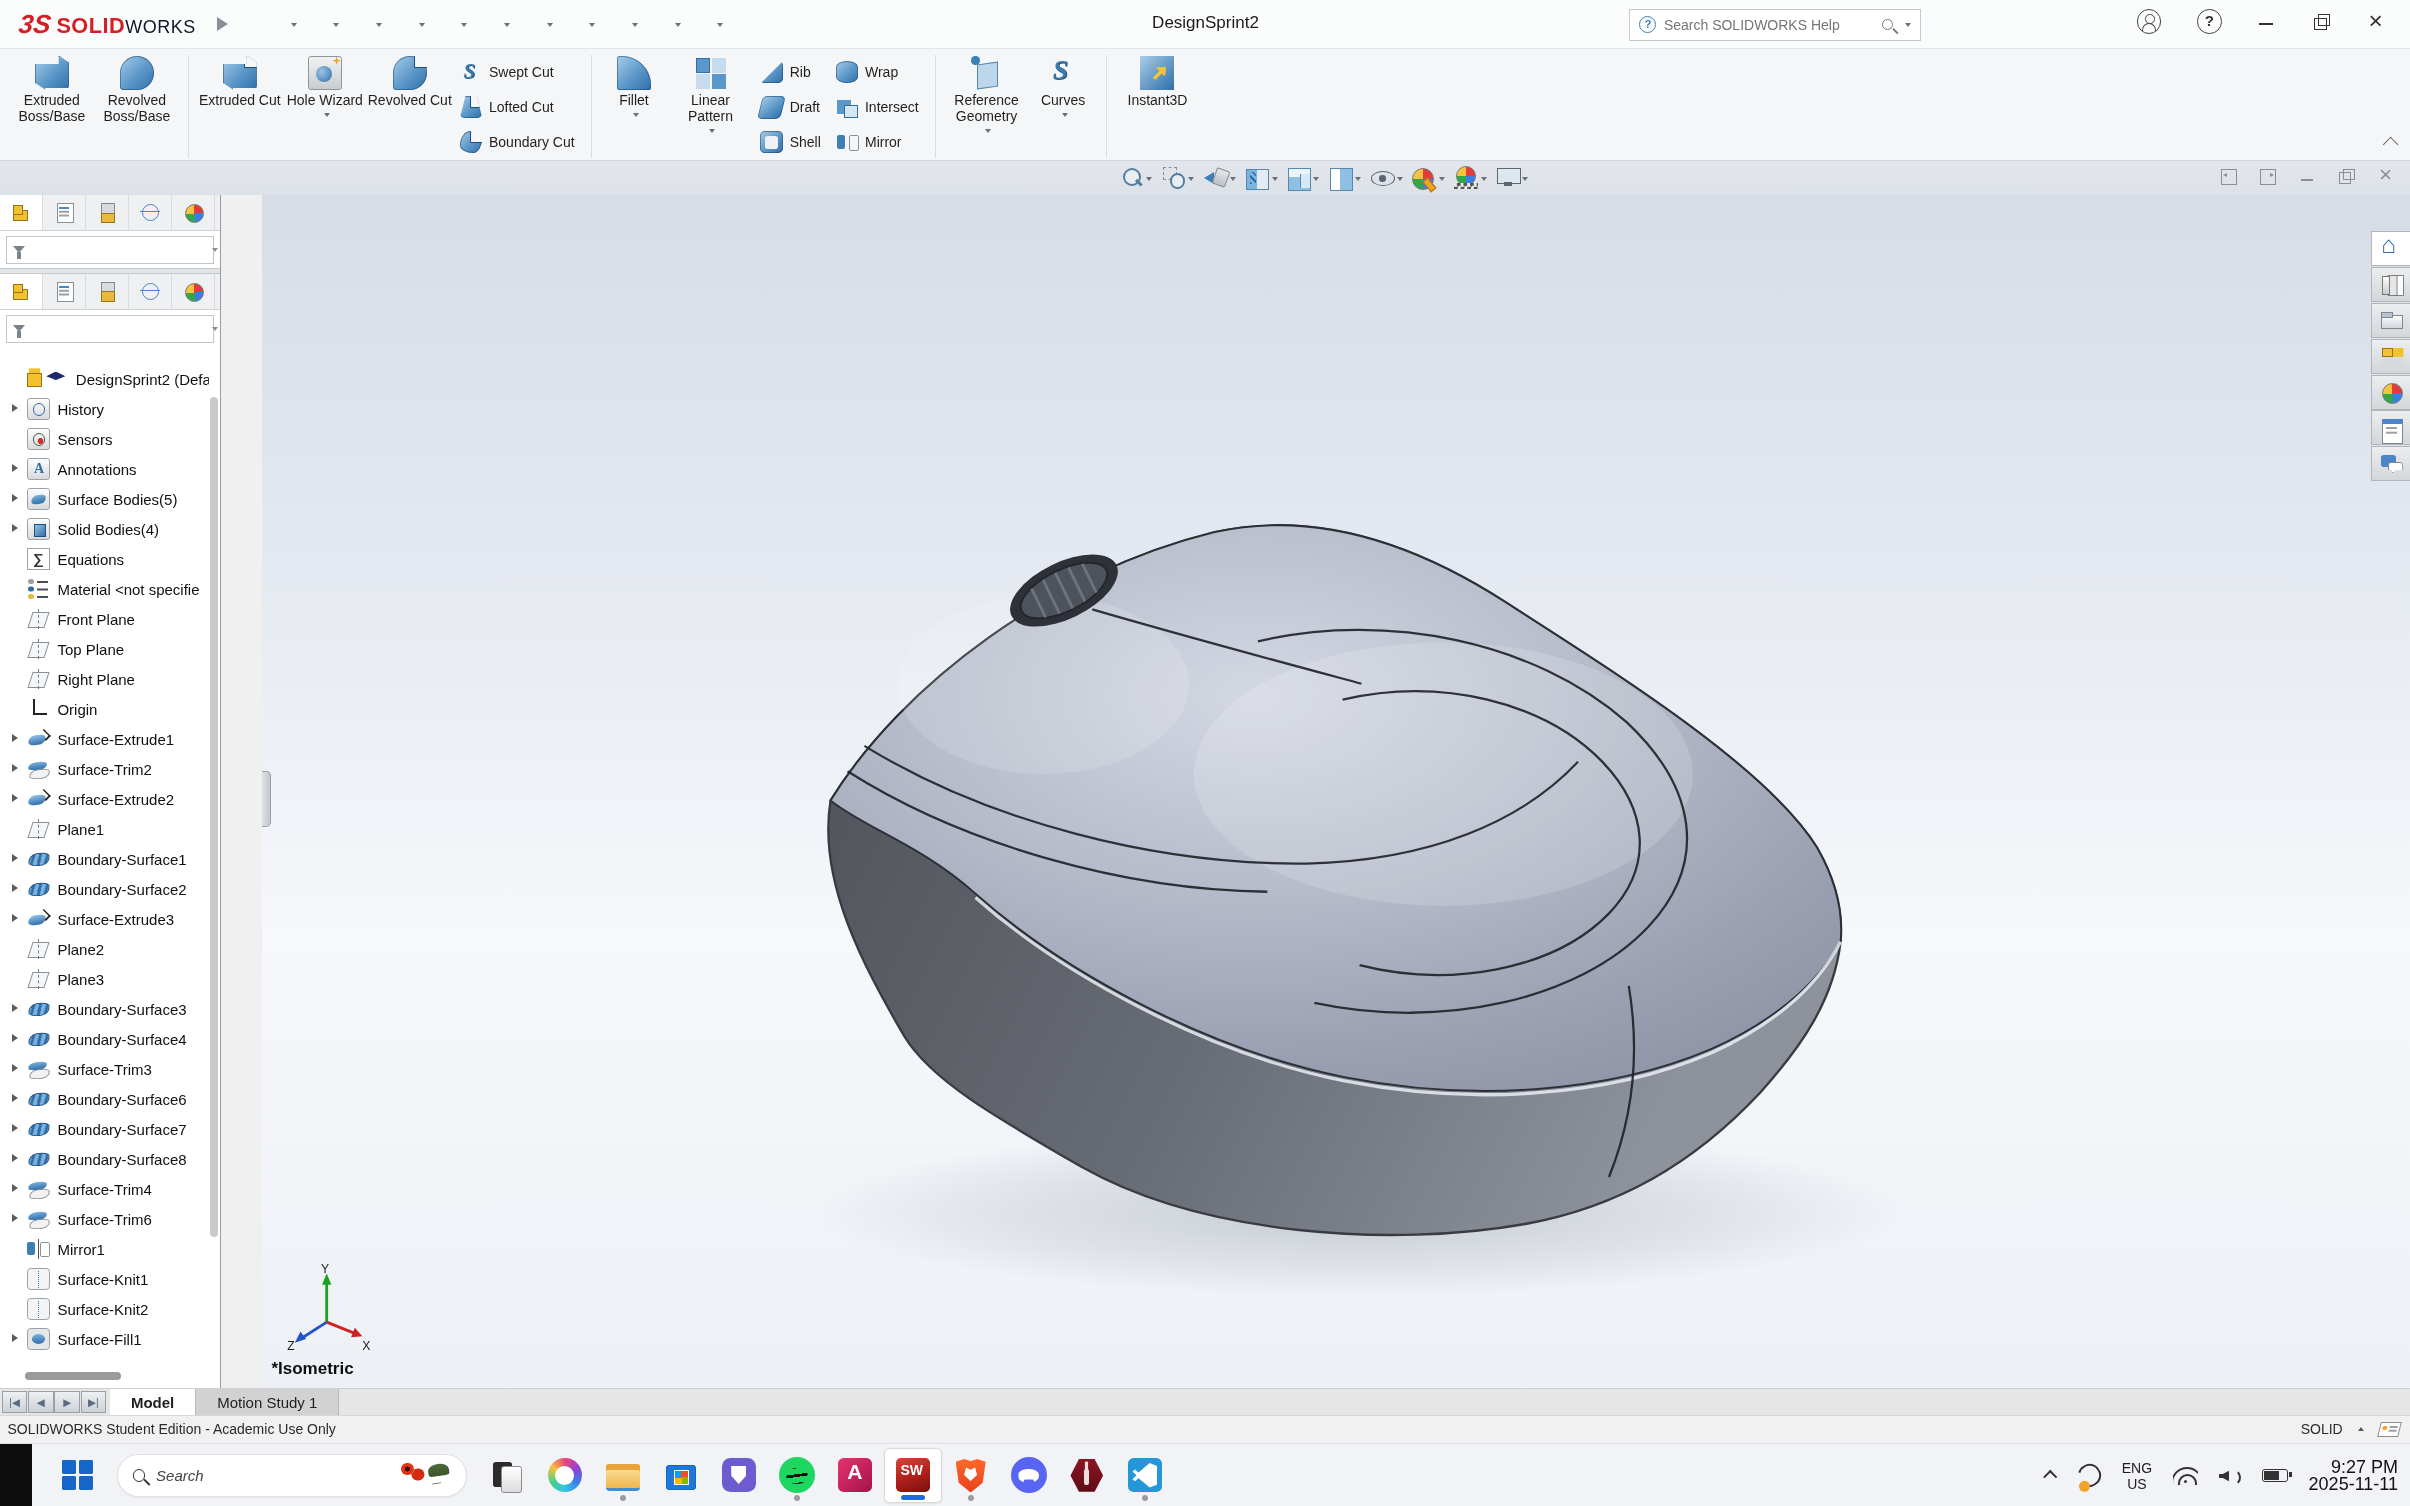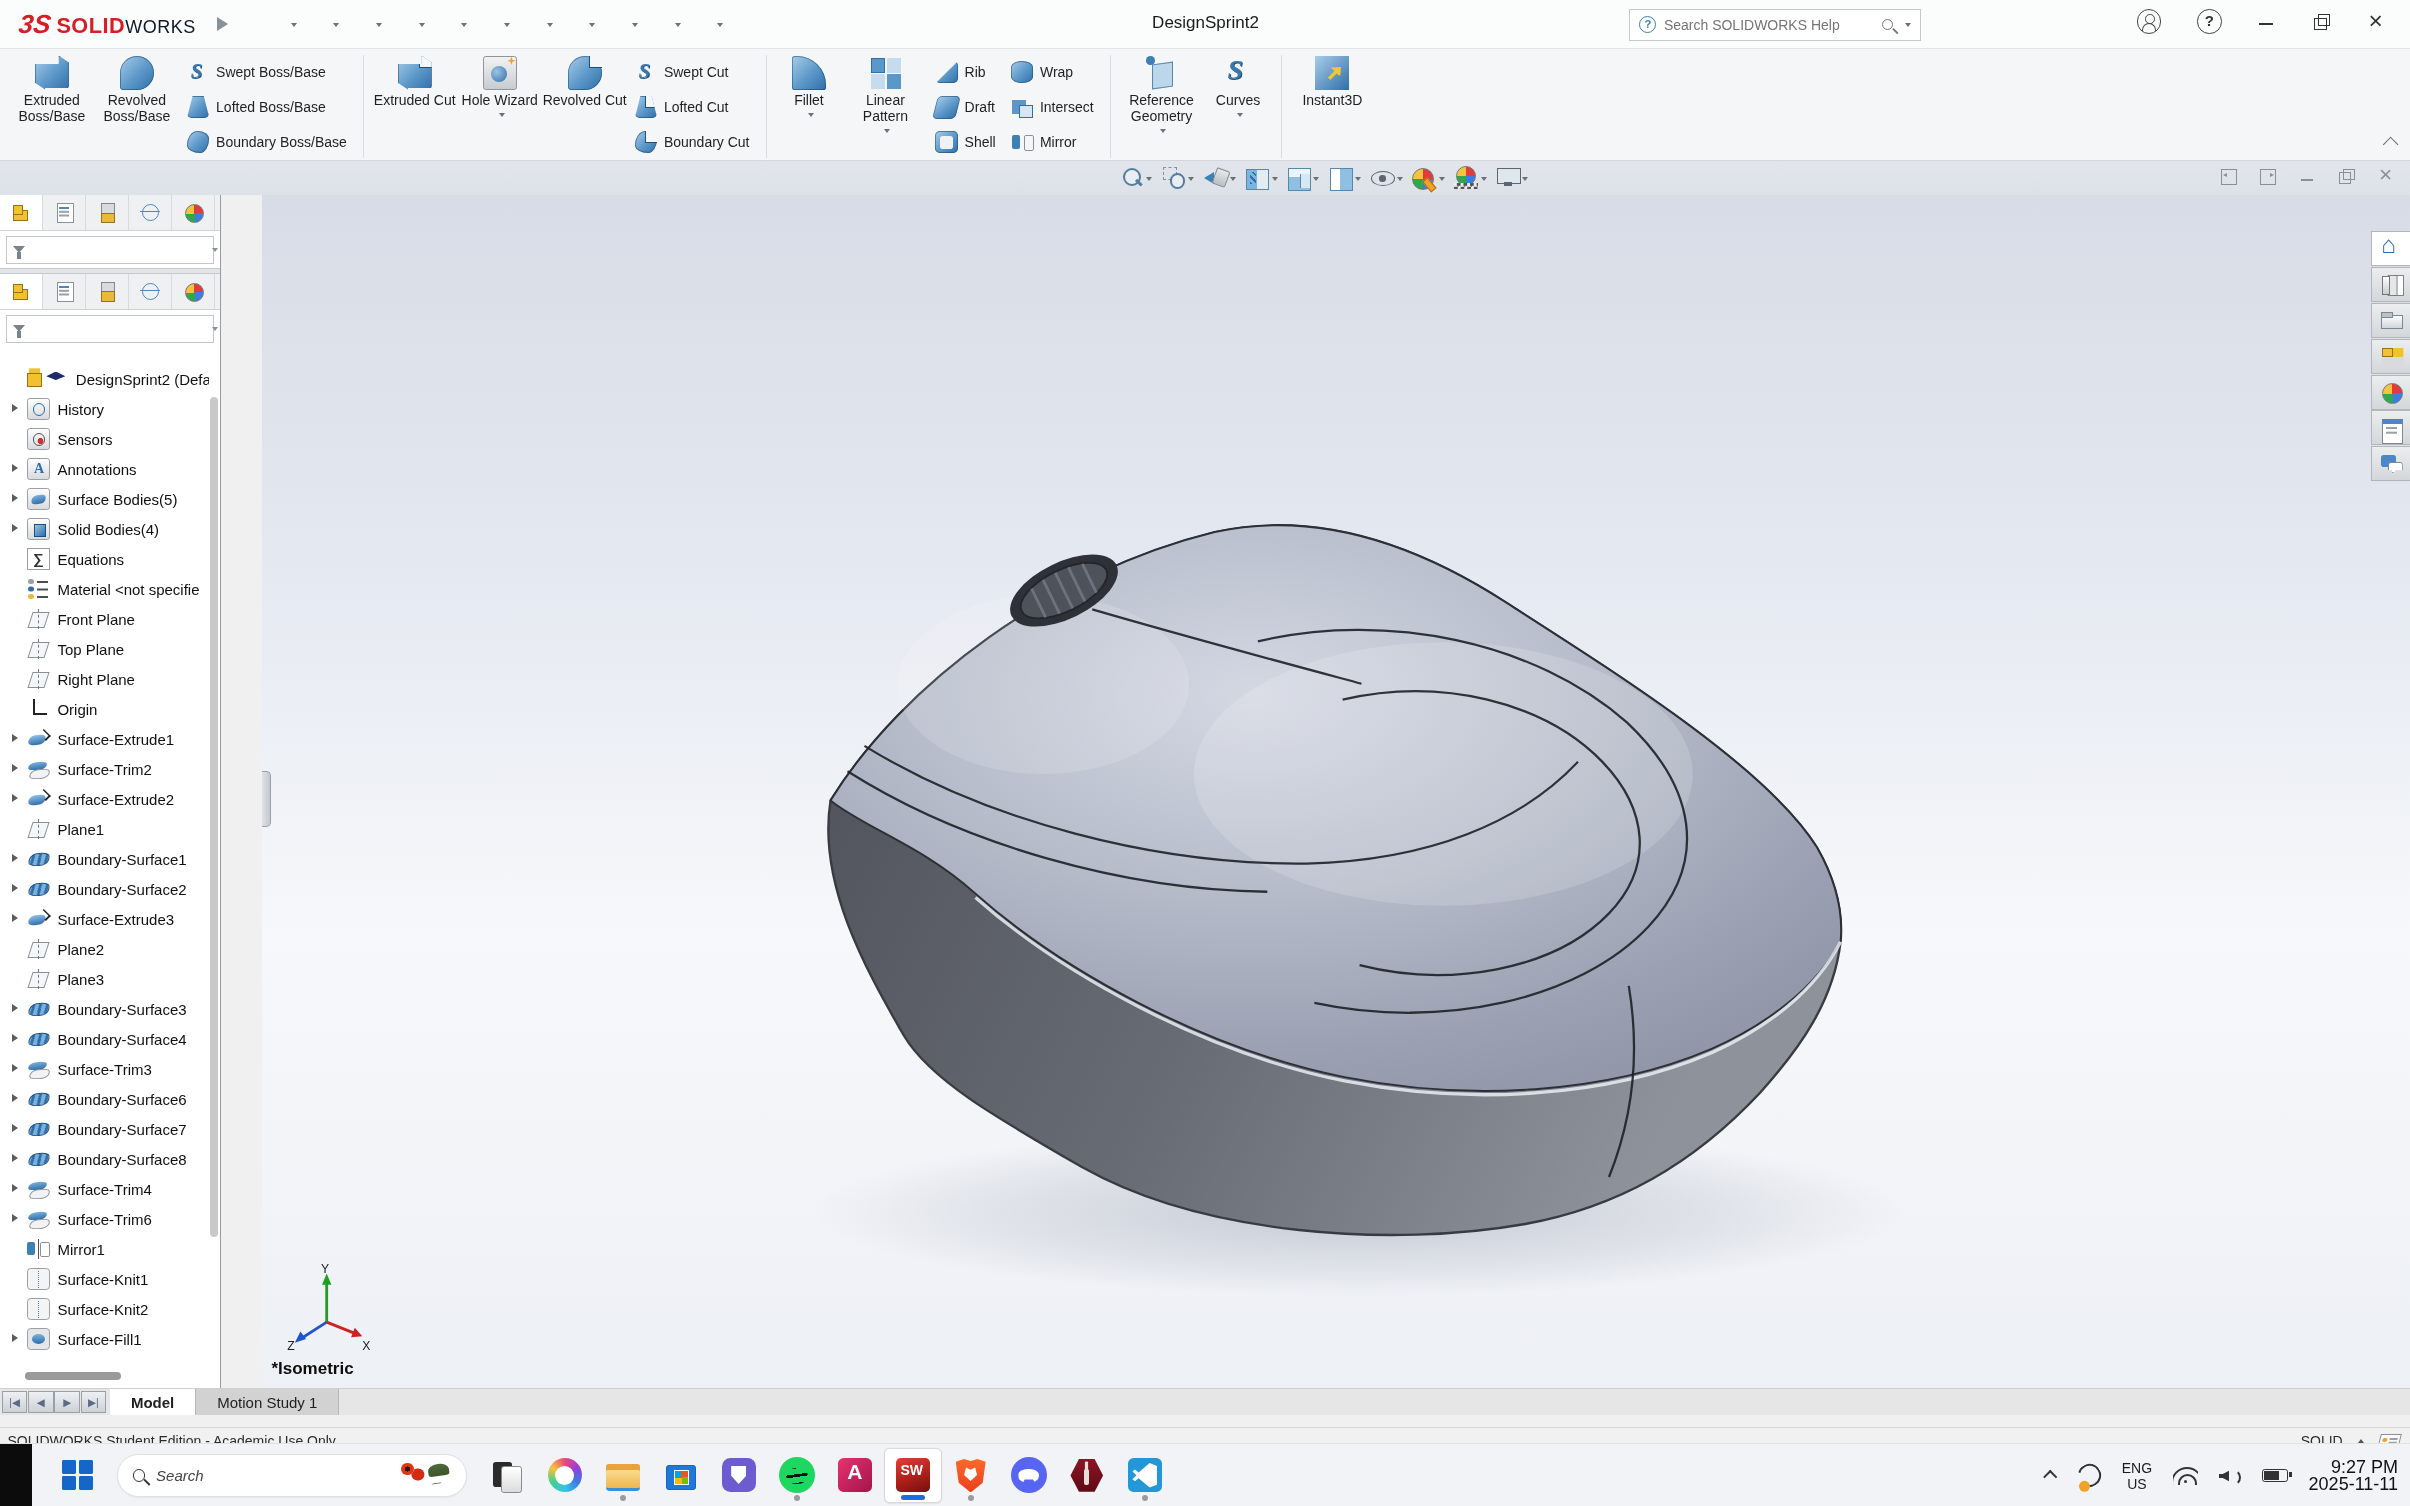--- a/index.html
+++ b/index.html
@@ -206,21 +206,21 @@
   .solidworks-forum-icon::after{left:8.5px;top:10.4px;width:13px;height:9.4px;background:#fff;border:0.9px solid #7d8790;border-radius:2.8px;clip-path:polygon(0 0,100% 0,100% 70%,55% 70%,30% 100%,30% 70%,0 70%);}
 
   
   .docbar{position:absolute;left:0;right:0;top:1388px;height:27px;background:#e6e6e6;display:flex;align-items:stretch;border-top:0.9px solid #cfcfcf;}
   .nav{display:flex;padding:1.9px 3.8px 1.9px 1.9px;gap:0.9px;}
   .navb{width:25.4px;border:0.9px solid #9aa0a8;background:linear-gradient(#eef0f3,#ccd1d7);color:#5b6b84;display:flex;align-items:center;justify-content:center;font-size:10.4px;}
   .dtab{padding:0 21px;display:flex;align-items:center;font-size:15px;background:#d2d2d2;border-right:0.9px solid #b8b8b8;color:#1f1f1f;white-space:nowrap;}
   .dtab.active{background:#fff;font-weight:bold;}
 
   
-  .statusbar{position:absolute;left:0;right:0;top:1415px;height:27px;background:#f1f1f1;border-top:0.9px solid #d7d7d7;display:flex;align-items:center;font-size:14px;color:#2b2b2b;padding-left:7.5px;margin-top:12px;}
+  .statusbar{position:absolute;left:0;right:0;top:1415px;height:27px;background:#f1f1f1;border-top:0.9px solid #d7d7d7;display:flex;align-items:center;font-size:14px;color:#2b2b2b;padding-left:7.5px;}
   .sb-right{margin-left:auto;display:flex;align-items:center;gap:15px;margin-right:11.3px;}
   .sb-caret{width:0;height:0;border:3.8px solid transparent;border-bottom:4.7px solid #555;margin-bottom:3.8px;}
   .tagicon{width:21px;height:15px;background:#fdfdfd;border:0.9px solid #8a8f96;transform:skewX(-14deg);position:relative;}
   .tagicon::before{content:"";position:absolute;left:1.9px;top:2.8px;width:4.7px;height:4.7px;border-radius:50%;background:#f0a32a;}
   .tagicon::after{content:"";position:absolute;left:9.4px;top:2.8px;width:7.5px;height:1.9px;background:#9aa0a6;box-shadow:0 3.8px 0 #9aa0a6;}
 
   
   .taskbar{position:absolute;left:0;right:0;top:1443px;height:64px;background:#f2f3f6;border-top:0.9px solid #e0e1e4;display:flex;align-items:center;}
   .tb-black{position:absolute;left:0;top:0;width:32px;height:64px;background:#0c0c0c;}
   .start{margin-left:62px;width:32px;height:32px;display:grid;grid-template-columns:14px 14px;grid-template-rows:14px 14px;gap:2.8px;flex:none;}
@@ -368,34 +368,20 @@
 <div class="ribbon">
   <div class="rgroup">
     <div class="rbig">
       <span class="ric blob v-extrude"></span>
       <span class="rlabel">Extruded Boss/Base</span>
     </div>
     <div class="rbig">
       <span class="ric blob v-revolve"></span>
       <span class="rlabel">Revolved Boss/Base</span>
     </div>
-    <div class="rstack">
-      <div class="rsmall">
-          <span class="sic sblob v-scurve"></span>
-          <span class="slbl">Swept Boss/Base</span>
-        </div>
-      <div class="rsmall">
-          <span class="sic sblob v-loft"></span>
-          <span class="slbl">Lofted Boss/Base</span>
-        </div>
-      <div class="rsmall">
-          <span class="sic sblob v-wavy"></span>
-          <span class="slbl">Boundary Boss/Base</span>
-        </div>
-    </div>
   </div>
   <div class="rsep"></div>
   <div class="rgroup">
     <div class="rbig">
       <span class="ric blob v-extrude v-cutmark"></span>
       <span class="rlabel">Extruded Cut</span>
     </div>
     <div class="rbig">
       <span class="ric v-hole"></span>
       <span class="rlabel">Hole Wizard</span>

